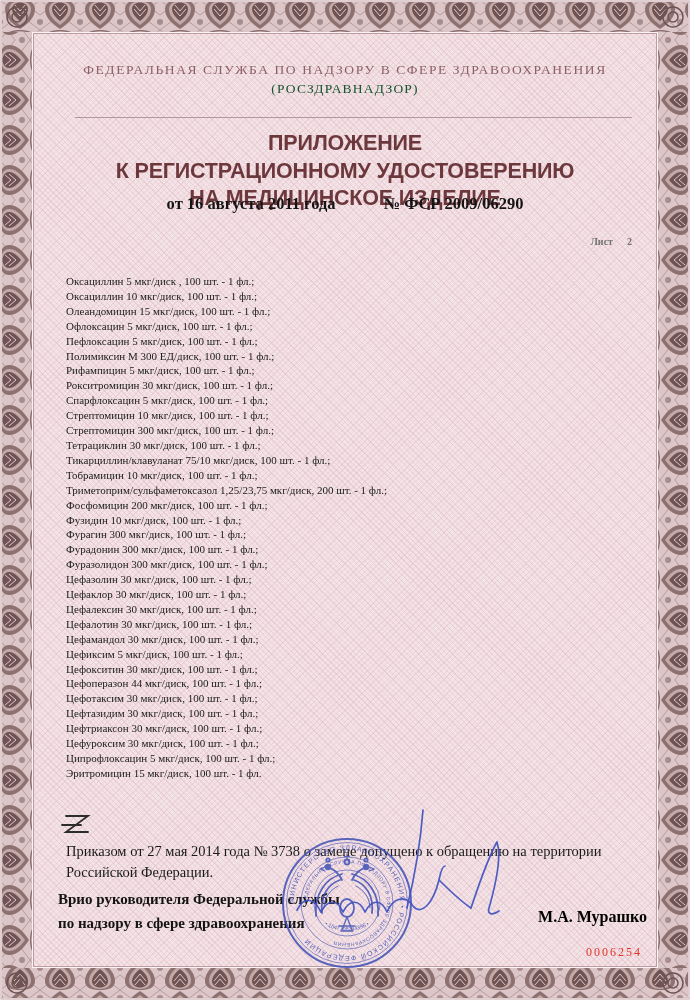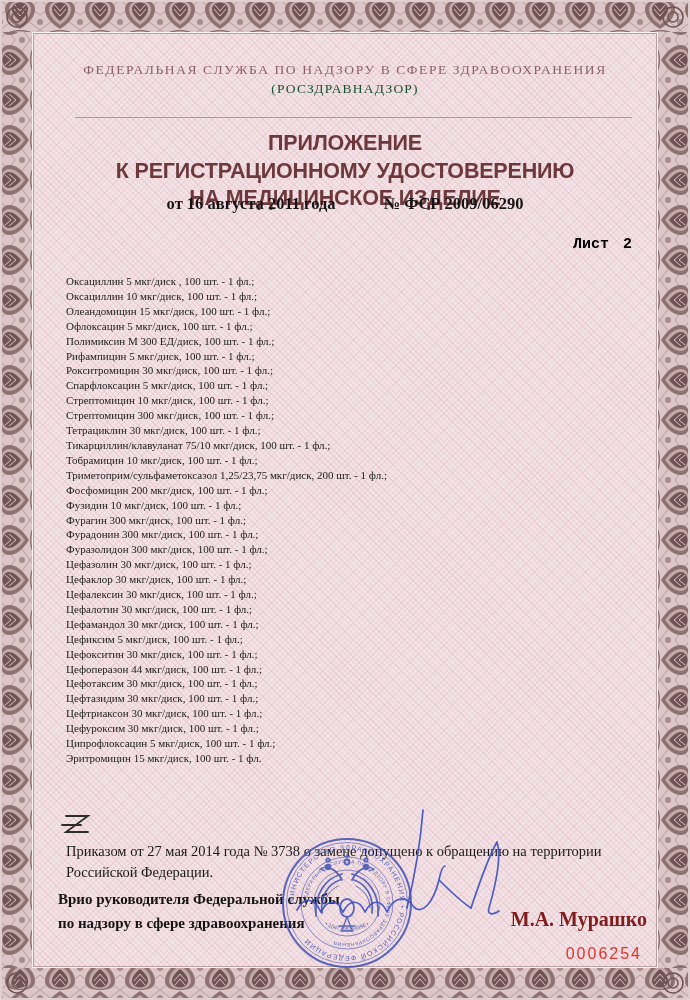--- a/index.html
+++ b/index.html
@@ -20,33 +20,33 @@
   .agency-line1{position:absolute;top:62px;left:0;width:100%;text-align:center;
     font-size:13.5px;letter-spacing:1.6px;color:#8d6069;white-space:nowrap;}
   .agency-line2{position:absolute;top:81px;left:0;width:100%;text-align:center;
     font-size:13.5px;letter-spacing:1.2px;color:#14532d;}
   .divider{position:absolute;top:117px;left:75px;width:557px;height:1px;background:#b5969c;}
   .doc-title{position:absolute;top:122px;left:0;width:100%;text-align:center;
     font-family:"Liberation Sans", sans-serif;font-weight:bold;color:#6d383c;
     font-size:21.5px;line-height:27.5px;letter-spacing:-0.2px;margin-top:8px;}
   .reg-row{position:absolute;top:194px;left:0;width:100%;display:flex;
     justify-content:center;gap:48px;font-weight:bold;font-size:16.5px;color:#141414;}
-  .sheet{position:absolute;top:236px;right:58px;font-weight:bold;font-size:15px;color:#000000;font-family:Liberation Mono, monospace;}
+  .sheet{position:absolute;top:236px;right:58px;font-weight:bold;font-size:10px;color:#737373;}
   .sheet .num{margin-left:14px;}
   .item-list{position:absolute;top:274px;left:66px;right:45px;
     font-size:11px;line-height:14.9px;color:#212121;}
   .end-mark{position:absolute;left:60px;top:812px;}
   .order-note{position:absolute;top:841px;left:66px;width:578px;
     font-size:14.5px;line-height:20.5px;color:#1a1a1a;}
   .sig-position{position:absolute;top:888px;left:58px;font-weight:bold;
     font-size:15px;line-height:23.5px;color:#141414;}
   .signer-name{position:absolute;top:908px;right:43px;font-weight:bold;
-    font-size:20px;color:#7f1d1d;}
+    font-size:16px;color:#000000;}
   .serial{position:absolute;top:945px;right:48px;
-    font-family:Liberation Sans, sans-serif;font-size:16px;letter-spacing:2px;color:#e2342b;}
+    font-family:Liberation Serif, serif;font-size:12px;letter-spacing:2px;color:#e2342b;}
   .seal-svg{position:absolute;left:262px;top:818px;z-index:4;opacity:.85;}
   .signature-svg{position:absolute;left:275px;top:806px;z-index:5;opacity:.9;pointer-events:none;}
   .seal-text{font-family:"Liberation Sans", sans-serif;fill:#3f50b5;}
 </style>
 </head>
 <body>
 
 <div class="page">
 
   <svg class="border-svg" width="690" height="1000" viewBox="0 0 690 1000" aria-hidden="true">
@@ -111,20 +111,21 @@
 
     <div class="sheet">
       <span>Лист</span><span class="num">2</span>
     </div>
 
     <div class="item-list">
       <div>Оксациллин 5 мкг/диск , 100 шт. - 1 фл.;</div>
         <div>Оксациллин 10 мкг/диск, 100 шт. - 1 фл.;</div>
         <div>Олеандомицин 15 мкг/диск, 100 шт. - 1 фл.;</div>
         <div>Офлоксацин 5 мкг/диск, 100 шт. - 1 фл.;</div>
+        <div>Пефлоксацин 5 мкг/диск, 100 шт. - 1 фл.;</div>
         <div>Полимиксин М 300 ЕД/диск, 100 шт. - 1 фл.;</div>
         <div>Рифампицин 5 мкг/диск, 100 шт. - 1 фл.;</div>
         <div>Рокситромицин 30 мкг/диск, 100 шт. - 1 фл.;</div>
         <div>Спарфлоксацин 5 мкг/диск, 100 шт. - 1 фл.;</div>
         <div>Стрептомицин 10 мкг/диск, 100 шт. - 1 фл.;</div>
         <div>Стрептомицин 300 мкг/диск, 100 шт. - 1 фл.;</div>
         <div>Тетрациклин 30 мкг/диск, 100 шт. - 1 фл.;</div>
         <div>Тикарциллин/клавуланат 75/10 мкг/диск, 100 шт. - 1 фл.;</div>
         <div>Тобрамицин 10 мкг/диск, 100 шт. - 1 фл.;</div>
         <div>Триметоприм/сульфаметоксазол 1,25/23,75 мкг/диск, 200 шт. - 1 фл.;</div>

